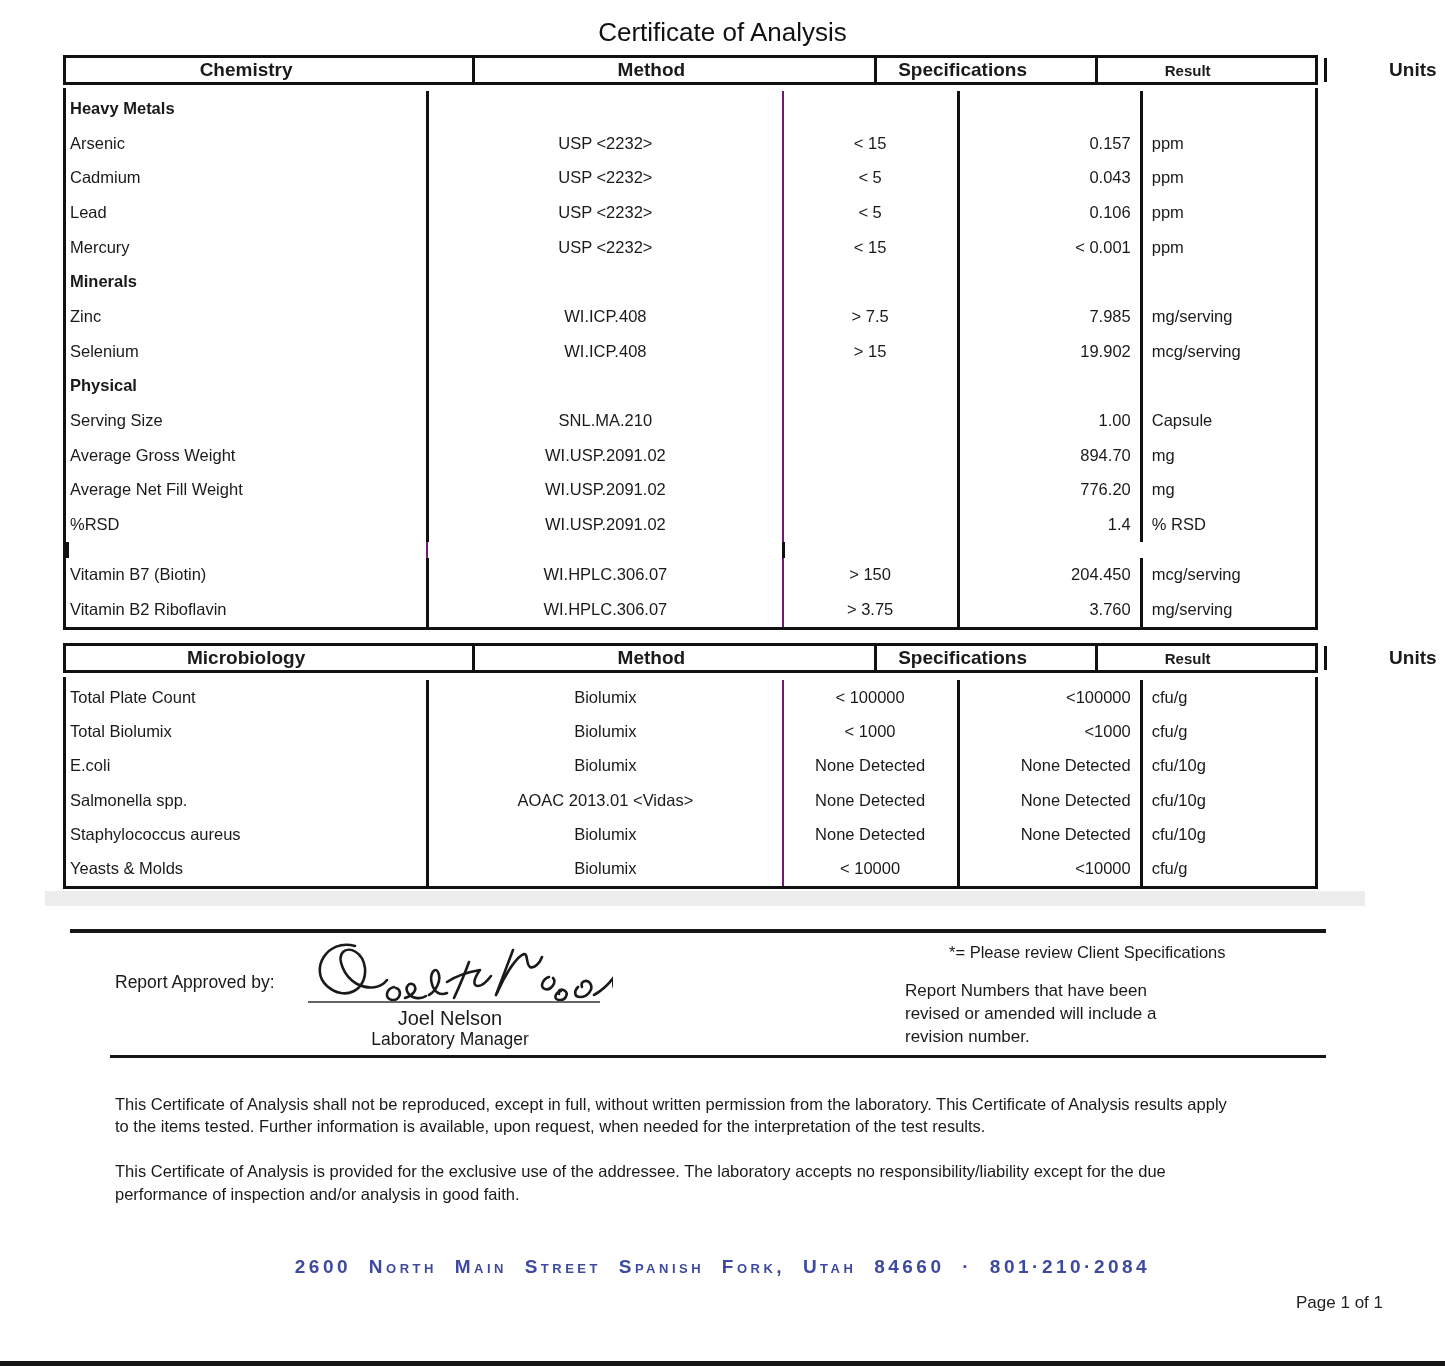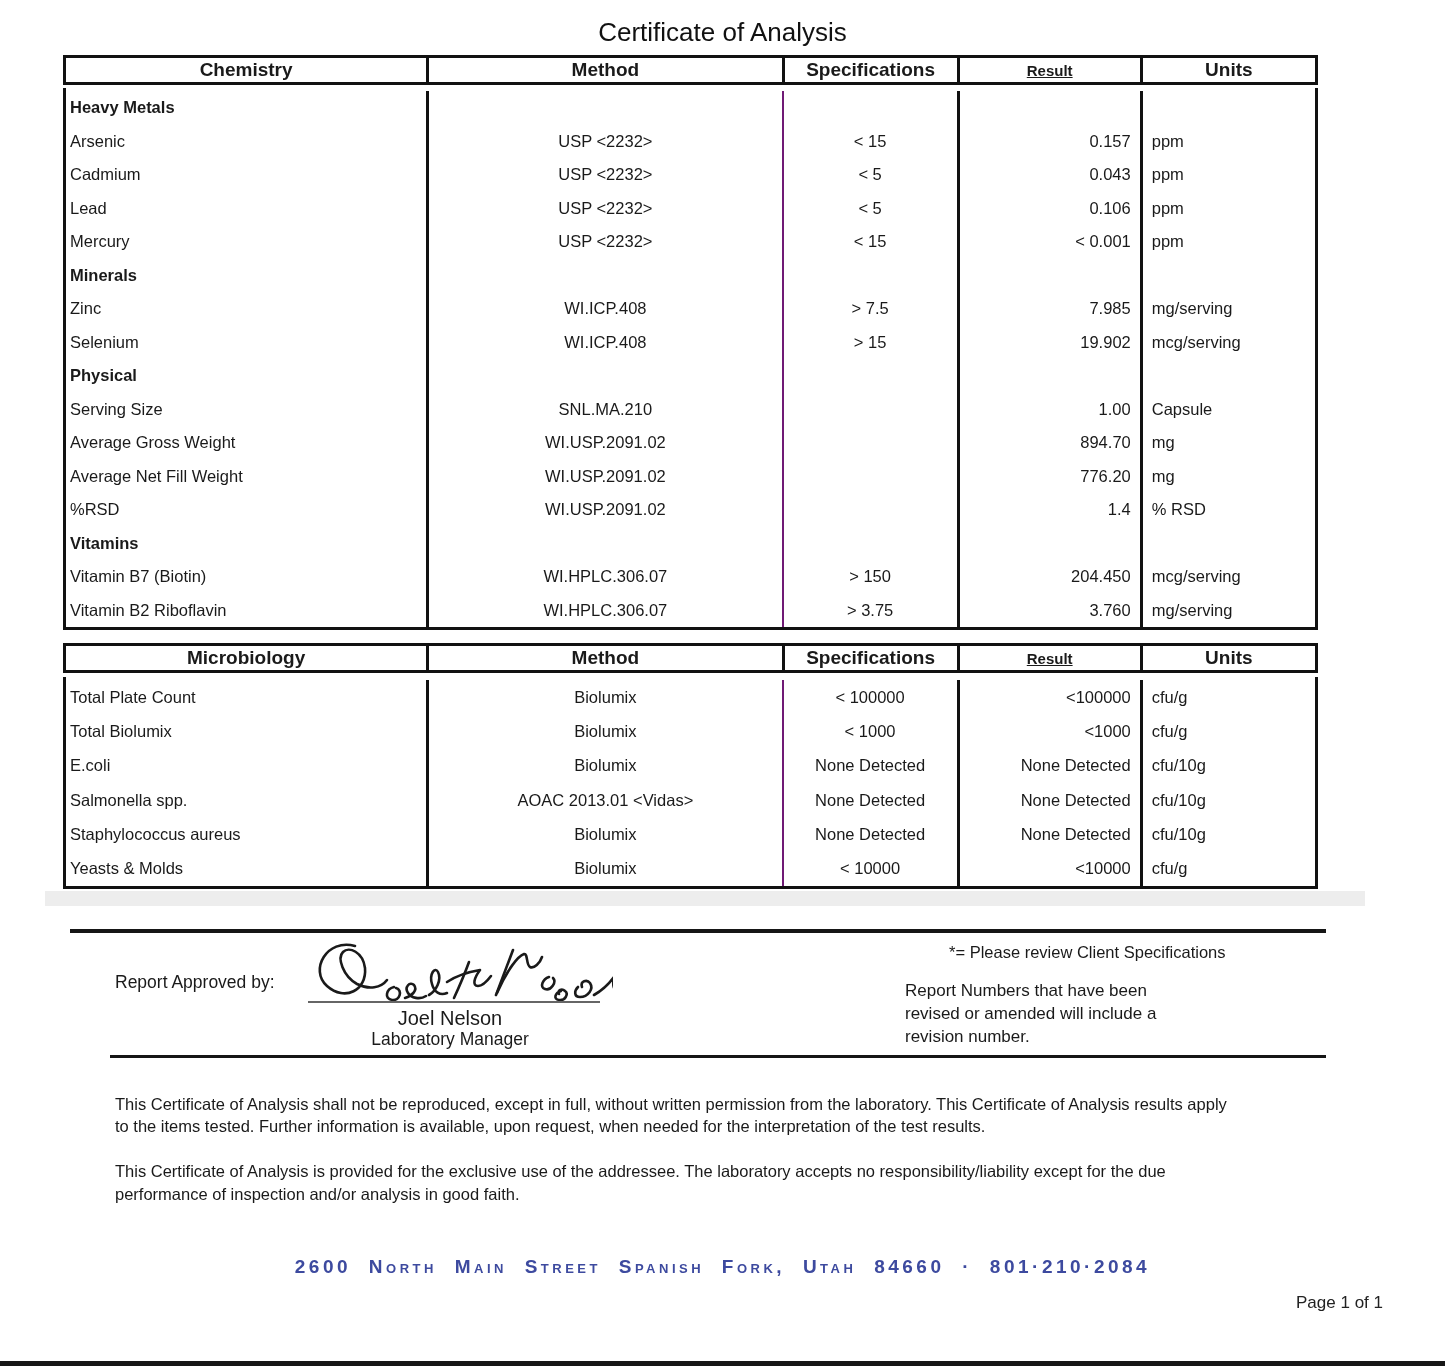--- a/index.html
+++ b/index.html
@@ -12,28 +12,28 @@
     overflow:hidden;
   }
   .title{
     position:absolute;top:17px;left:0;width:1445px;
     text-align:center;font-size:26px;font-weight:500;color:#111;
   }
   
   .thead{
     position:absolute;left:63px;width:1255px;height:30px;
     border:3px solid #111;box-sizing:border-box;
-    display:grid;grid-template-columns:28.84% 28.45% 14.02% 14.66% 14.03%;
+    display:grid;grid-template-columns:28.84% 28.45% 14.02% 14.66% 14.03%;gap:46px;
   }
   .thead .hcell{
     display:flex;align-items:center;justify-content:center;
     font-weight:bold;font-size:19px;box-sizing:border-box;
   }
   .thead .hcell + .hcell{border-left:3px solid #111;}
-  .thead .hcell.small{font-size:15px;text-decoration:underline;}
+  .thead .hcell.small{font-size:15px;}
   .tbody{
     position:absolute;left:63px;width:1255px;
     border:3px solid #111;border-top:none;box-sizing:border-box;
     display:flex;flex-direction:column;padding-top:3px;
   }
   .row{
     display:grid;grid-template-columns:28.84% 28.45% 14.02% 14.66% 14.03%;
     flex:1 1 auto;min-height:0;
   }
   .cell{
@@ -175,21 +175,20 @@
         <div class="cell c5">mg</div>
       </div>
       <div class="row">
         <div class="cell c1">%RSD</div>
         <div class="cell c2">WI.USP.2091.02</div>
         <div class="cell c3"></div>
         <div class="cell c4">1.4</div>
         <div class="cell c5">% RSD</div>
       </div>
       <div class="row section">
-        <div class="cell c1">Vitamins</div>
         <div class="cell c2"></div>
         <div class="cell c3"></div>
         <div class="cell c4"></div>
         <div class="cell c5"></div>
       </div>
       <div class="row">
         <div class="cell c1">Vitamin B7 (Biotin)</div>
         <div class="cell c2">WI.HPLC.306.07</div>
         <div class="cell c3">&gt; 150</div>
         <div class="cell c4">204.450</div>

